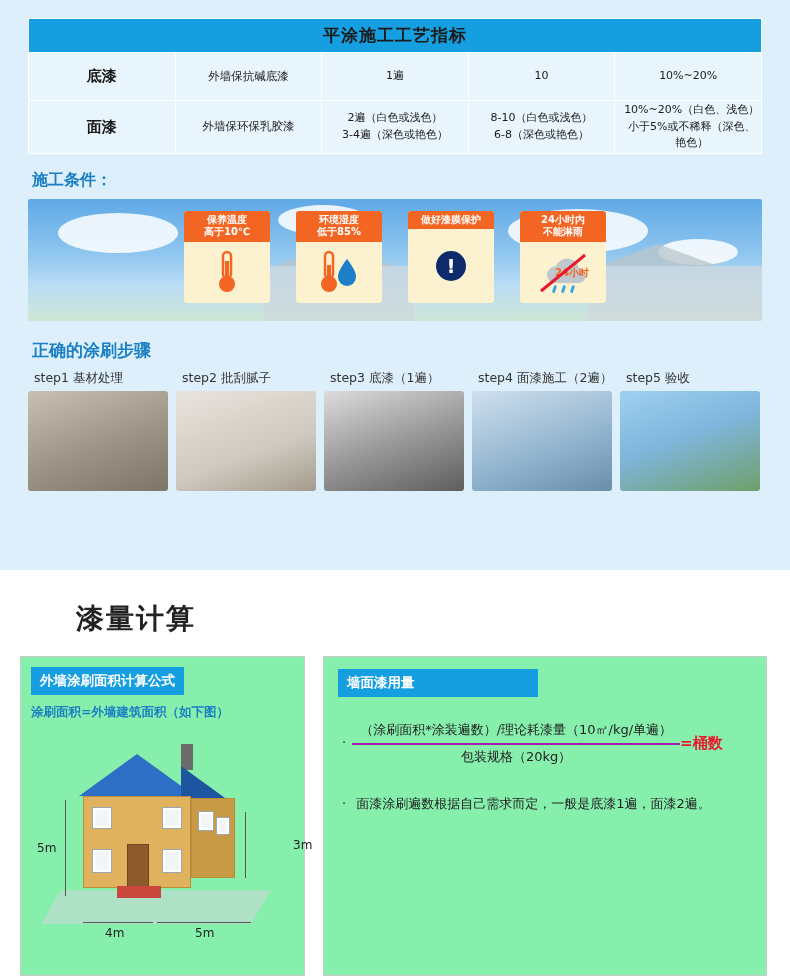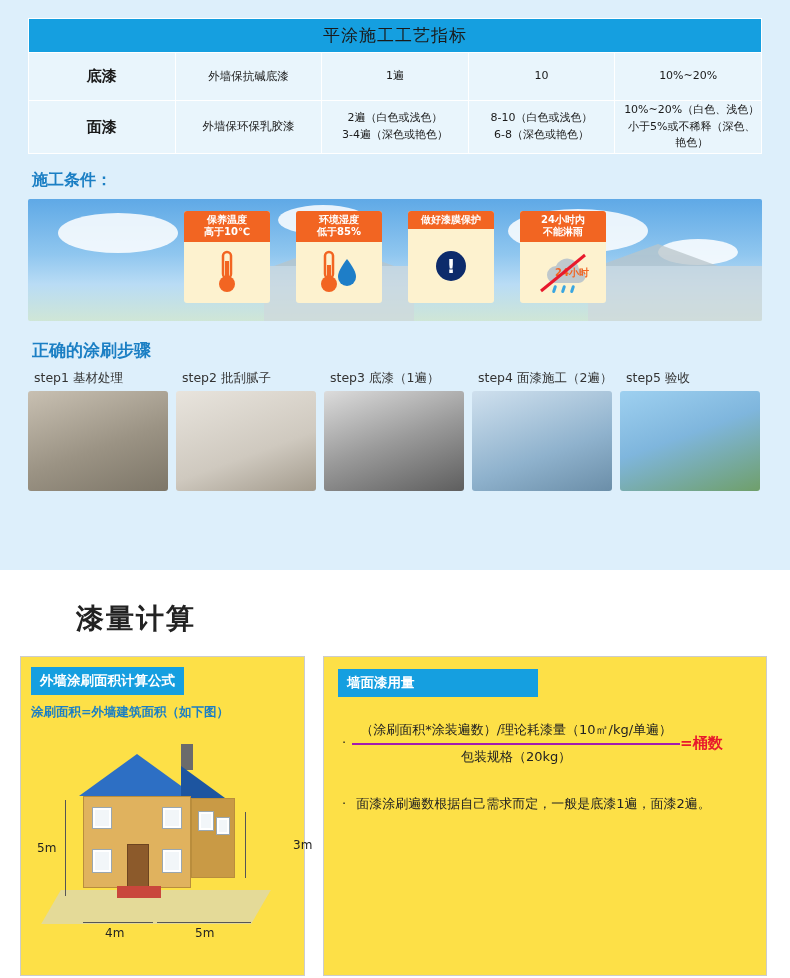--- a/index.html
+++ b/index.html
@@ -30,21 +30,21 @@
   table.spec td, table.spec th {
     border: 1px solid #ffffff;
     text-align: center;
     vertical-align: middle;
     color: #1a1a1a;
   }
   .tbl-title {
     background: #159fe0;
     color: #ffffff;
     font-size: 17px;
-    font-weight: normal;
+    font-weight: bold;
     height: 34px;
     letter-spacing: 1px;
   }
   .hdr td {
     background: #cfe9f8;
     font-size: 14px;
     font-weight: bold;
     height: 46px;
     line-height: 1.35;
   }
@@ -184,21 +184,21 @@
   .calc-title {
     font-size: 28px;
     font-weight: bold;
     color: #222222;
     margin: 6px 0 18px 56px;
     letter-spacing: 2px;
   }
   .boxes { display: flex; gap: 18px; }
   .box {
     border: 1px solid #cccccc;
-    background: #fde047;
+    background: #86efac;
   }
   .box-left { width: 285px; height: 320px; padding: 10px 10px 0 10px; }
   .box-right { width: 444px; height: 320px; padding: 12px 14px 0 14px; }
   .box-head {
     background: #159fe0;
     color: #ffffff;
     font-size: 13.5px;
     font-weight: bold;
     padding: 5px 9px;
     display: inline-block;

